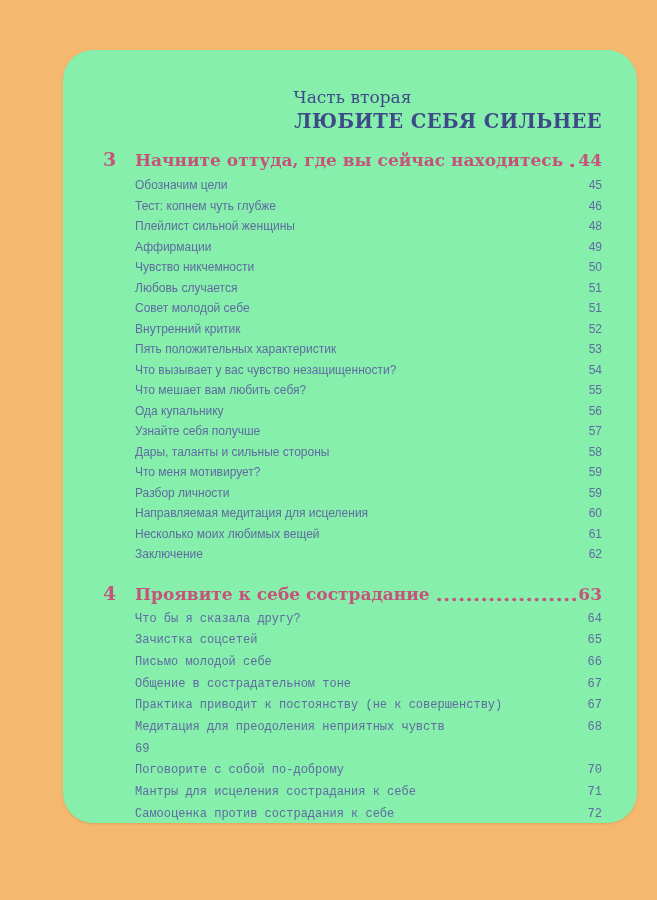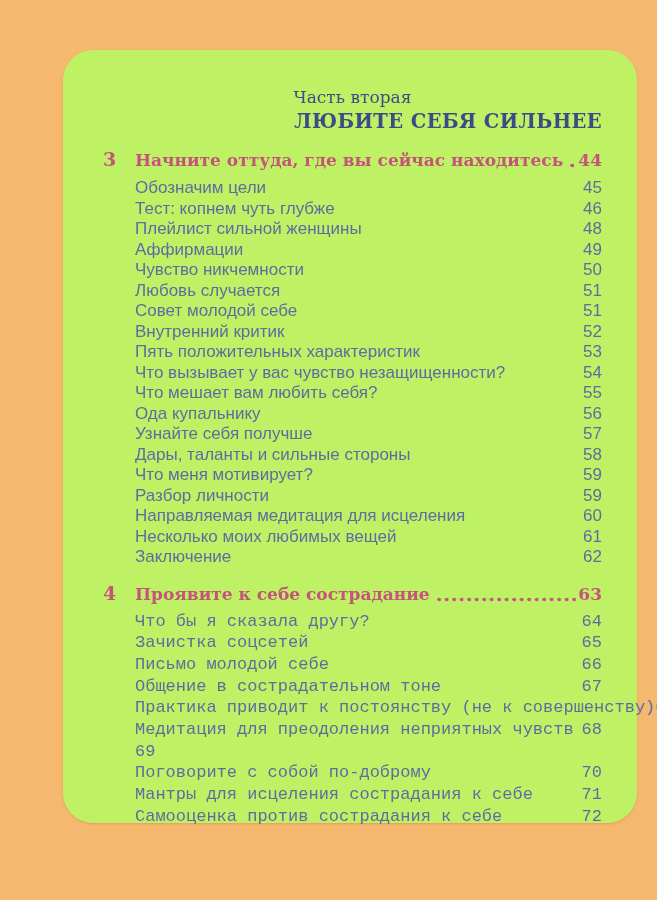--- a/index.html
+++ b/index.html
@@ -7,21 +7,21 @@
     width: 657px; height: 900px;
     background: #f5b86f;
     position: relative;
     overflow: hidden;
     font-family: "Liberation Sans", sans-serif;
   }
   .paper {
     position: absolute;
     left: 63px; top: 50px;
     width: 574px; height: 773px;
-    background: #bef264;
+    background: #86efac;
     border-radius: 30px;
     box-sizing: border-box;
     padding: 37px 35px 0 40px;
     box-shadow: 0 1px 2px rgba(160,100,30,0.25);
   }
   .part-label {
     text-align: center;
     font-family: "DejaVu Serif", serif;
     font-size: 17px;
     line-height: 20px;
@@ -64,21 +64,21 @@
     background-size: 7.5px 7px;
     background-repeat: repeat-x;
   }
   .ch-page { flex: 0 0 auto; }
   .entries { margin-left: 32px; }
   .entry-row {
     display: flex;
     justify-content: space-between;
     align-items: baseline;
     height: 20.5px;
-    font-size: 17px;
+    font-size: 12px;
     color: #5f6ba1;
   }
   .chapter-block:nth-child(2) .entry-row { height: 21.7px; font-family: Liberation Mono, monospace; }
   .entry-label { white-space: nowrap; }
   .entry-page { text-align: center; }
 </style>
 </head>
 <body>
 
 <div class="paper">

